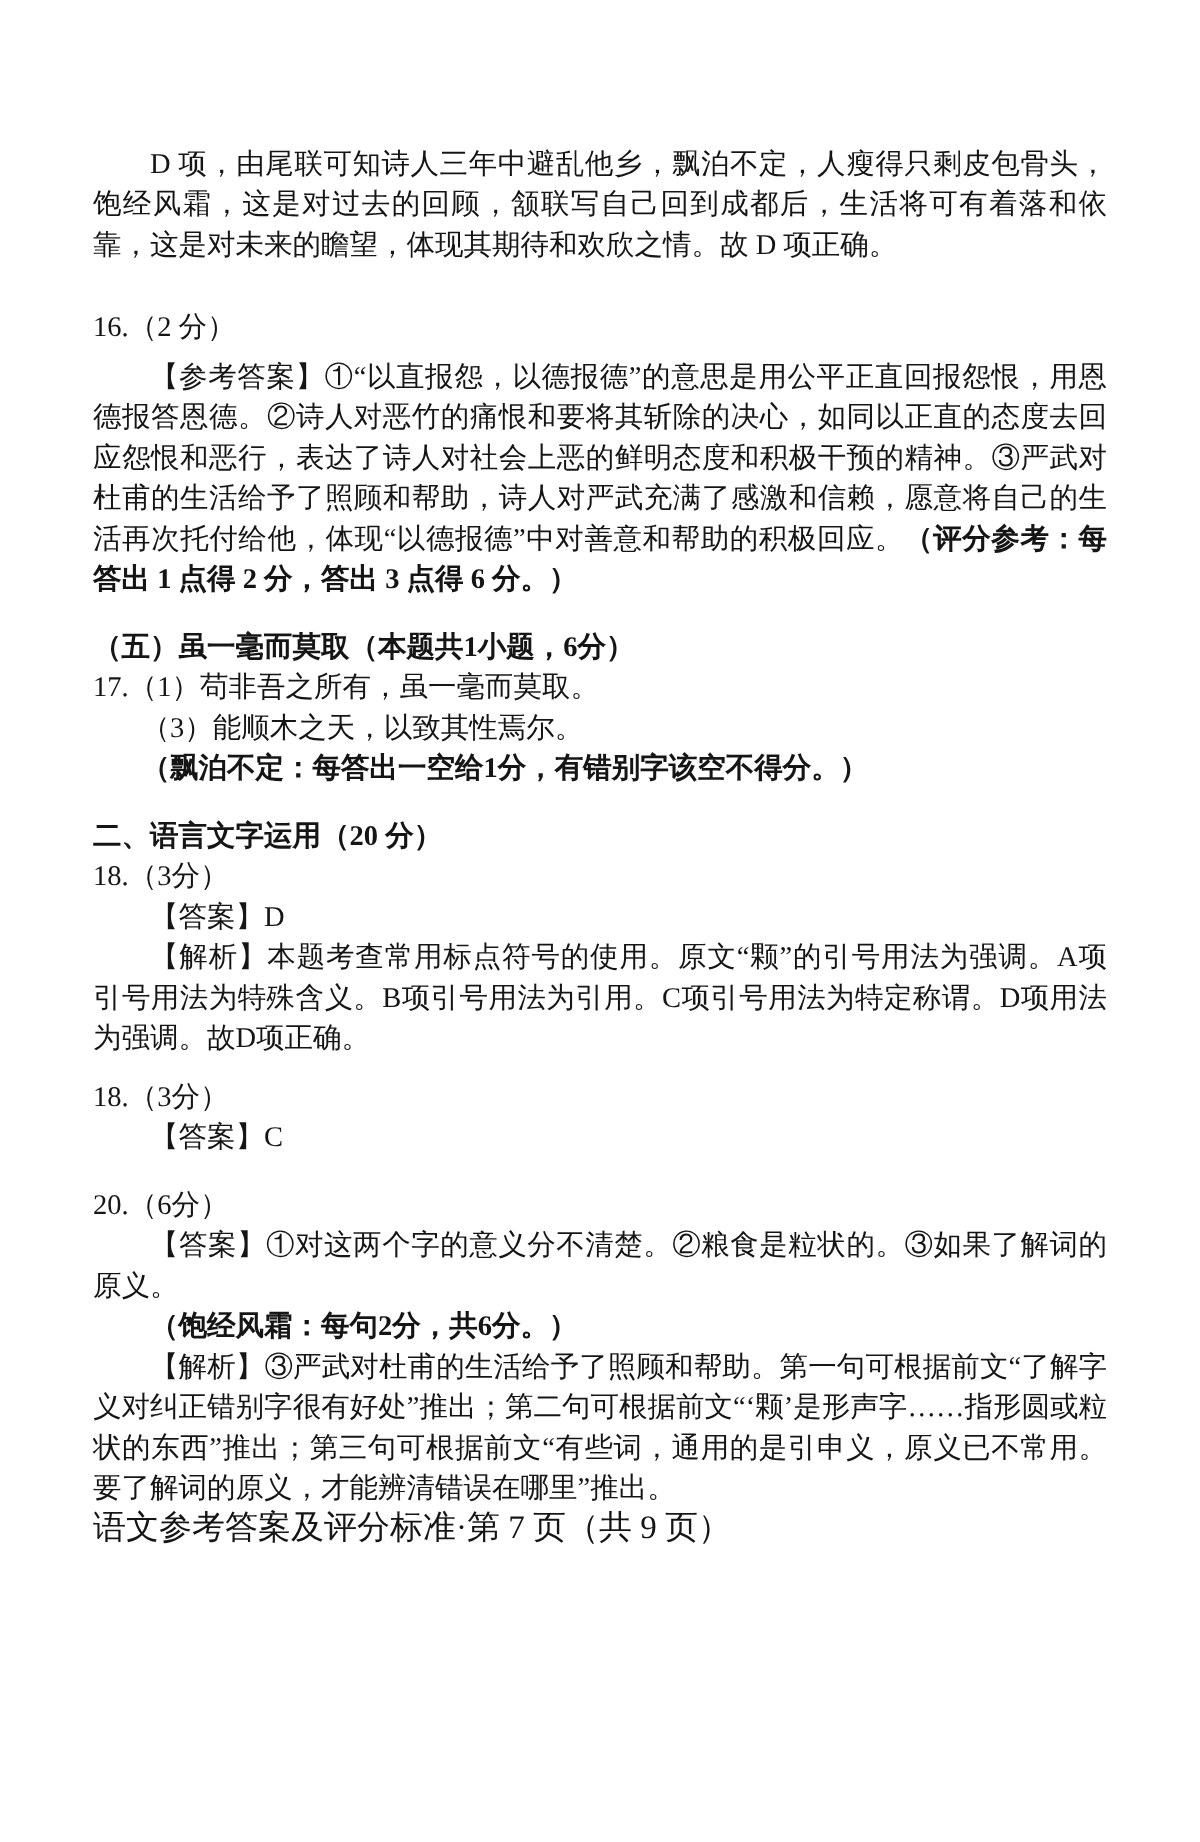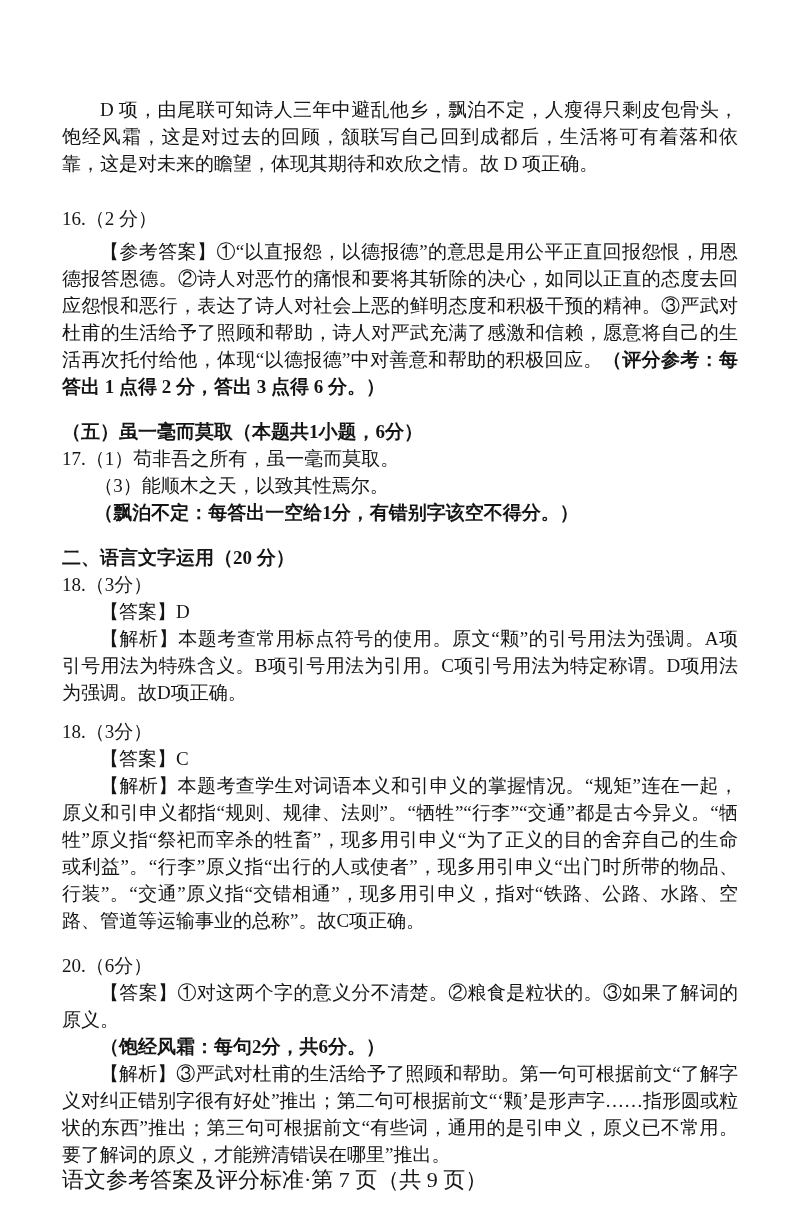--- a/index.html
+++ b/index.html
@@ -61,21 +61,20 @@
     <p class="hang">（3）能顺木之天，以致其性焉尔。</p>
     <p class="hang bold">（飘泊不定：每答出一空给1分，有错别字该空不得分。）</p>
 
     <p class="bold gap-lg">二、语言文字运用（20 分）</p>
     <p>18.（3分）</p>
     <p class="indent">【答案】D</p>
     <p class="indent">【解析】本题考查常用标点符号的使用。原文“颗”的引号用法为强调。A项引号用法为特殊含义。B项引号用法为引用。C项引号用法为特定称谓。D项用法为强调。故D项正确。</p>
 
     <p class="gap-md">18.（3分）</p>
     <p class="indent">【答案】C</p>
-    <p class="indent">【解析】本题考查学生对词语本义和引申义的掌握情况。“规矩”连在一起，原义和引申义都指“规则、规律、法则”。“牺牲”“行李”“交通”都是古今异义。“牺牲”原义指“祭祀而宰杀的牲畜”，现多用引申义“为了正义的目的舍弃自己的生命或利益”。“行李”原义指“出行的人或使者”，现多用引申义“出门时所带的物品、行装”。“交通”原义指“交错相通”，现多用引申义，指对“铁路、公路、水路、空路、管道等运输事业的总称”。故C项正确。</p>
 
     <p class="gap-lg">20.（6分）</p>
     <p class="indent">【答案】①对这两个字的意义分不清楚。②粮食是粒状的。③如果了解词的原义。</p>
     <p class="indent bold">（饱经风霜：每句2分，共6分。）</p>
     <p class="indent">【解析】③严武对杜甫的生活给予了照顾和帮助。第一句可根据前文“了解字义对纠正错别字很有好处”推出；第二句可根据前文“‘颗’是形声字……指形圆或粒状的东西”推出；第三句可根据前文“有些词，通用的是引申义，原义已不常用。要了解词的原义，才能辨清错误在哪里”推出。</p>
 
     <p class="footer">语文参考答案及评分标准·第 7 页（共 9 页）</p>
   </div>
 </div>
 

